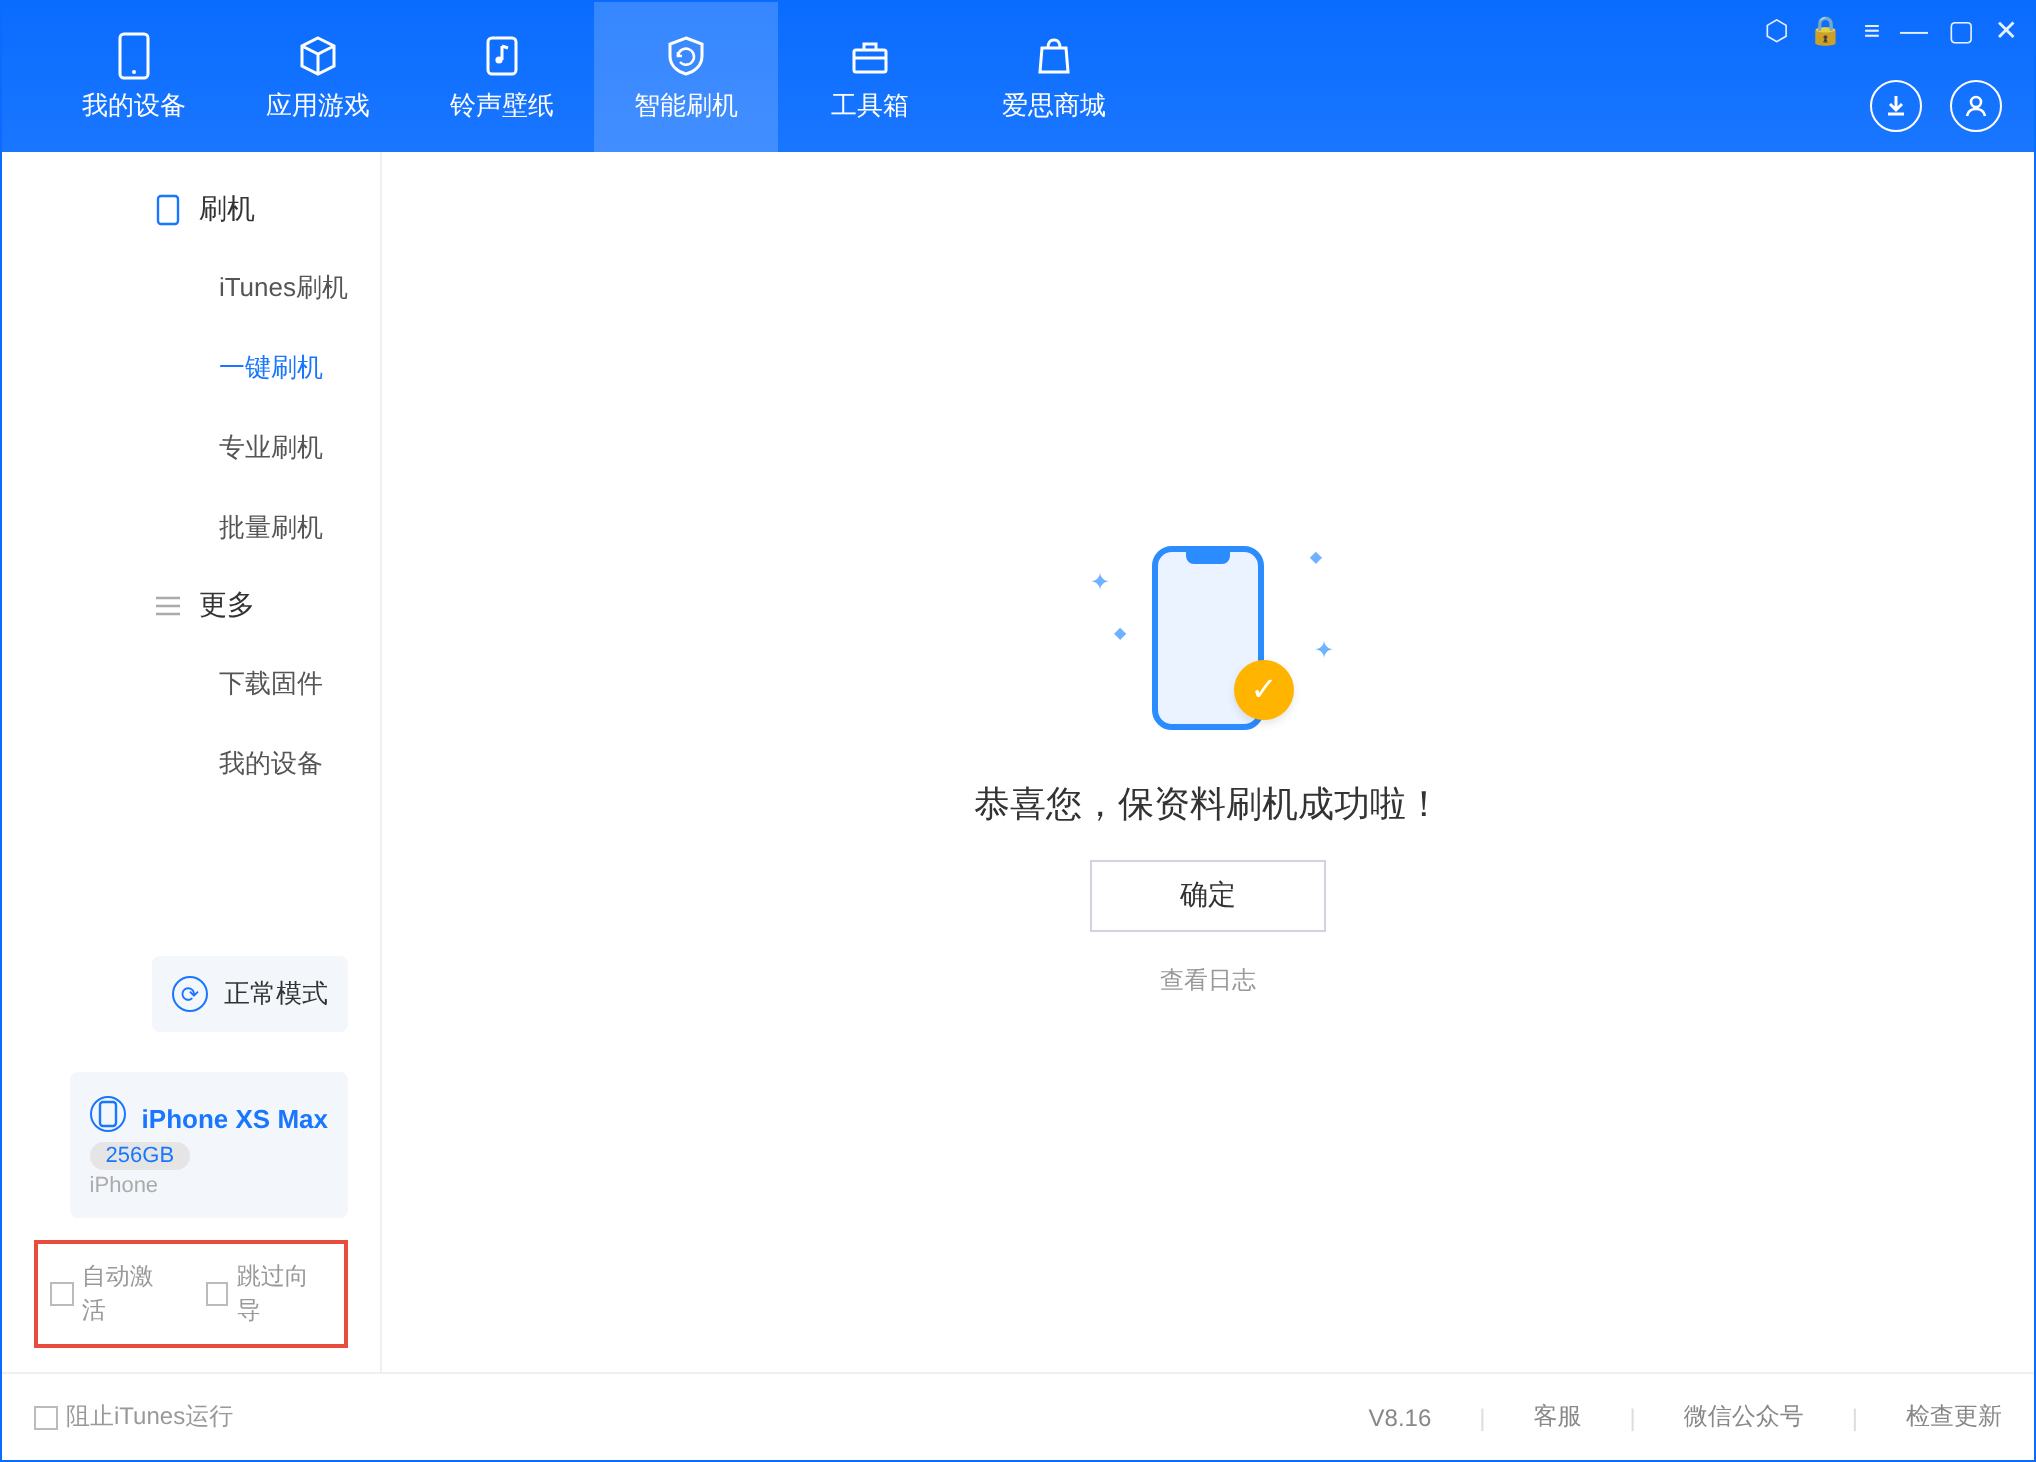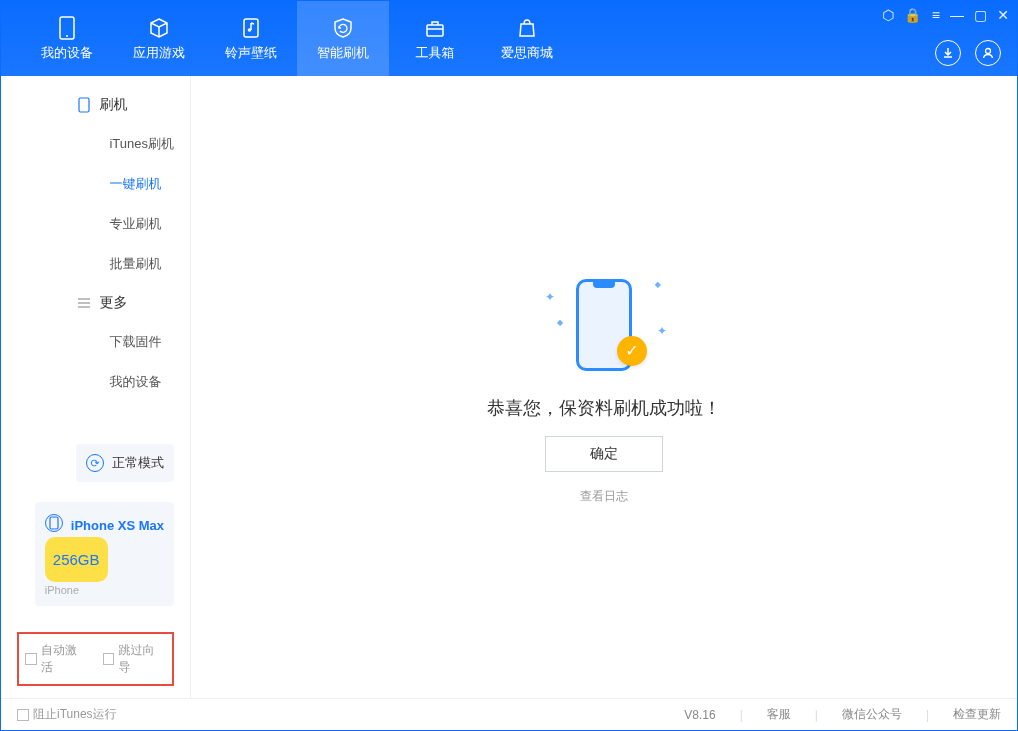--- a/index.html
+++ b/index.html
@@ -22,35 +22,35 @@
 .sidebar { width: 190px; border-right: 1px solid #eef0f3; display: flex; flex-direction: column; align-items: flex-end; }
 .side-scroll { flex: 1; overflow: auto; padding-top: 10px; }
 .side-section-title { display: flex; align-items: center; gap: 8px; padding: 10px 16px; font-size: 14px; color: #333; font-weight: 500; }
 .side-section-title .mini-icon { width: 14px; height: 14px; display: inline-flex; align-items: center; justify-content: center; color: #888; }
 .side-item { padding: 11px 16px 11px 48px; font-size: 13px; color: #555; cursor: pointer; }
 .side-item.active { color: #1976ff; }
 .device-box { margin: 10px 16px; padding: 10px; background: #f3f7fb; border-radius: 4px; font-size: 13px; color: #333; }
 .device-box .dev-row { display: flex; align-items: center; gap: 8px; }
 .mode-icon { width: 18px; height: 18px; border: 1.5px solid #1976ff; border-radius: 50%; display: inline-flex; align-items: center; justify-content: center; color: #1976ff; font-size: 11px; }
 .device-name { font-weight: 600; color: #1976ff; margin-top: 6px; }
-.badge { display: inline-block; background: #fde047; color: #1976ff; font-size: 15px; padding: 14px 8px; border-radius: 10px; margin-top: 4px; }
+.badge { display: inline-block; background: #e5e5e5; color: #1976ff; font-size: 11px; padding: 1px 8px; border-radius: 10px; margin-top: 4px; }
 .device-sub { font-size: 11px; color: #aaa; margin-top: 2px; }
-.highlight-box { margin: 16px 16px 12px; border: 2px solid #e74c3c; padding: 8px 6px; display: flex; gap: 14px; align-items: center; }
+.highlight-box { margin: 1px 16px 12px; border: 2px solid #e74c3c; padding: 8px 6px; display: flex; gap: 14px; align-items: center; }
 .checkbox-label { display: flex; align-items: center; gap: 4px; font-size: 12px; color: #999; cursor: pointer; }
 .checkbox-box { width: 12px; height: 12px; border: 1px solid #bbb; background: #fff; }
 .main { flex: 1; display: flex; flex-direction: column; align-items: center; justify-content: center; gap: 16px; }
 .phone-illus { position: relative; width: 130px; height: 110px; display: flex; align-items: center; justify-content: center; }
 .phone-body { width: 56px; height: 92px; border: 3px solid #2a8cff; border-radius: 10px; background: #eaf3ff; position: relative; }
 .phone-notch { position: absolute; top: 0; left: 50%; transform: translateX(-50%); width: 22px; height: 6px; background: #2a8cff; border-radius: 0 0 4px 4px; }
 .check-badge { position: absolute; right: 22px; bottom: 14px; width: 30px; height: 30px; background: #ffb400; border-radius: 50%; display: flex; align-items: center; justify-content: center; color: #fff; font-size: 16px; box-shadow: 0 2px 4px rgba(0,0,0,.1); }
 .sparkle { position: absolute; font-size: 12px; color: #6fb2ff; }
 .success-text { font-size: 18px; color: #333; }
 .confirm-btn { padding: 8px 44px; border: 1px solid #d0d5dc; background: #fff; font-size: 14px; color: #333; cursor: pointer; }
 .log-link { font-size: 12px; color: #999; cursor: pointer; }
-.footer { height: 32px; border-top: 1px solid #eef0f3; display: flex; align-items: center; padding: 0 16px; font-size: 12px; color: #888; }
+.footer { height: 44px; border-top: 1px solid #eef0f3; display: flex; align-items: center; padding: 0 16px; font-size: 12px; color: #888; }
 .footer-left { display: flex; align-items: center; gap: 6px; }
 .footer-right { margin-left: auto; display: flex; align-items: center; gap: 24px; }
 .footer-right .divider { color: #ddd; }
 .footer-link { cursor: pointer; }
 svg { display: block; }
 </style>
 </head>
 <body>
 
 <div class="header">

